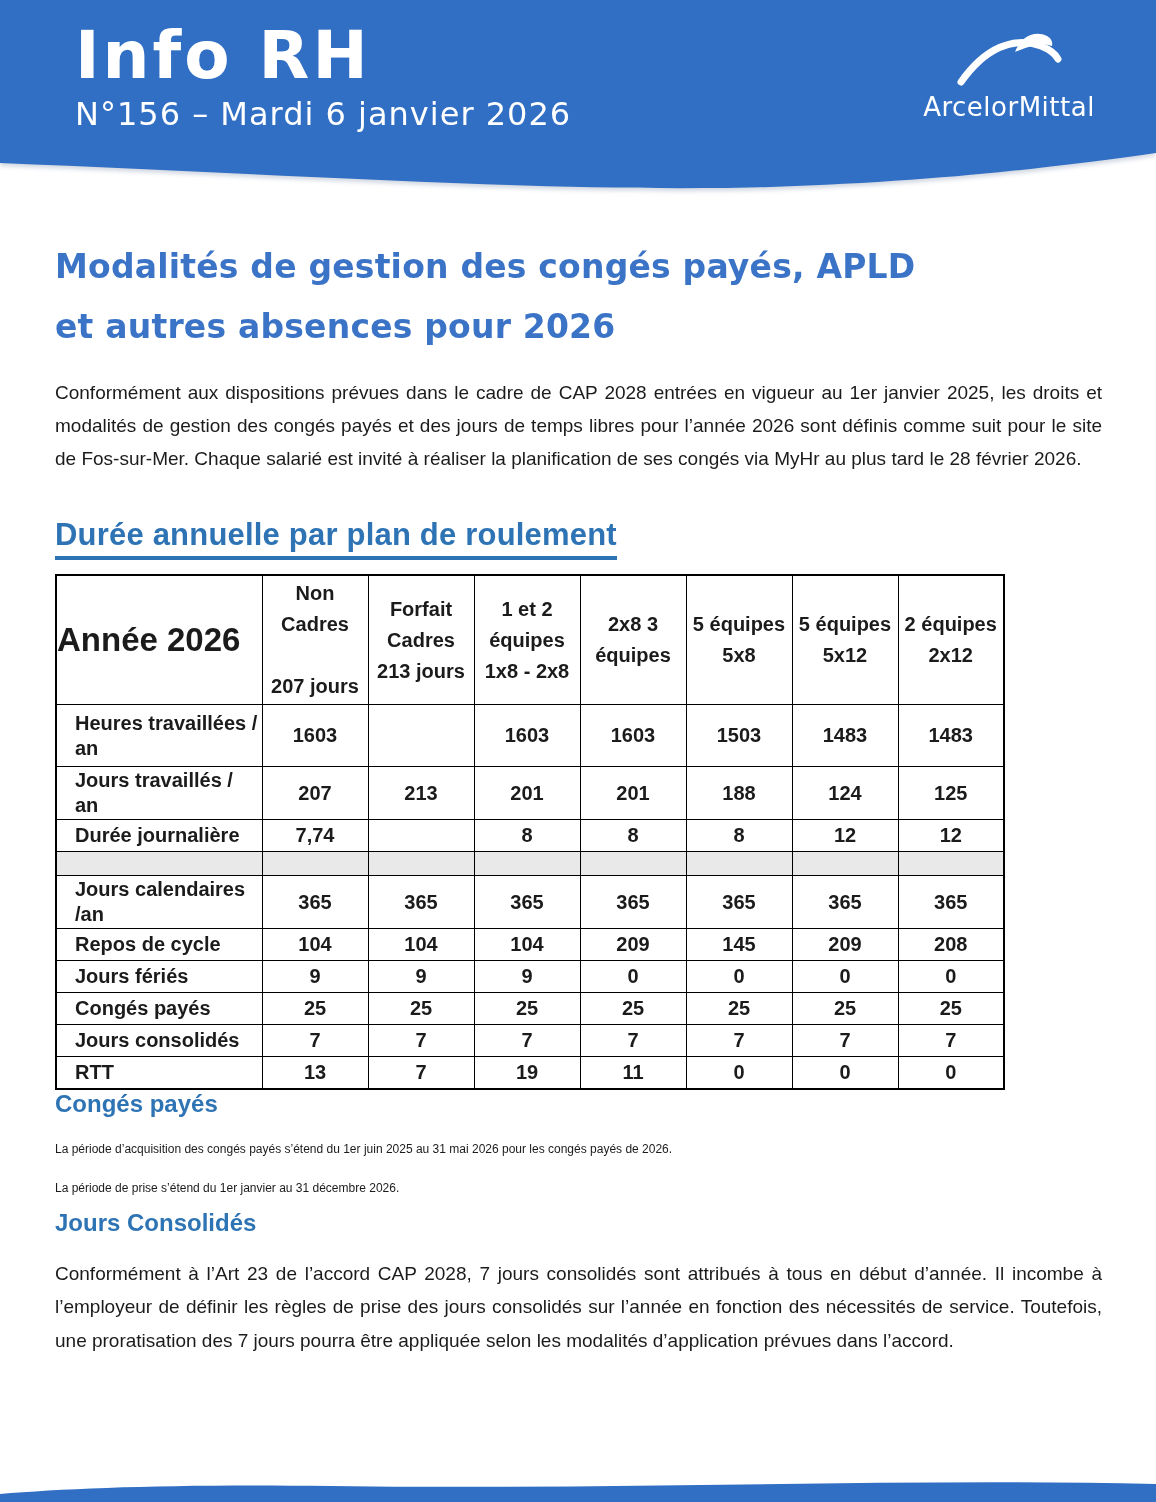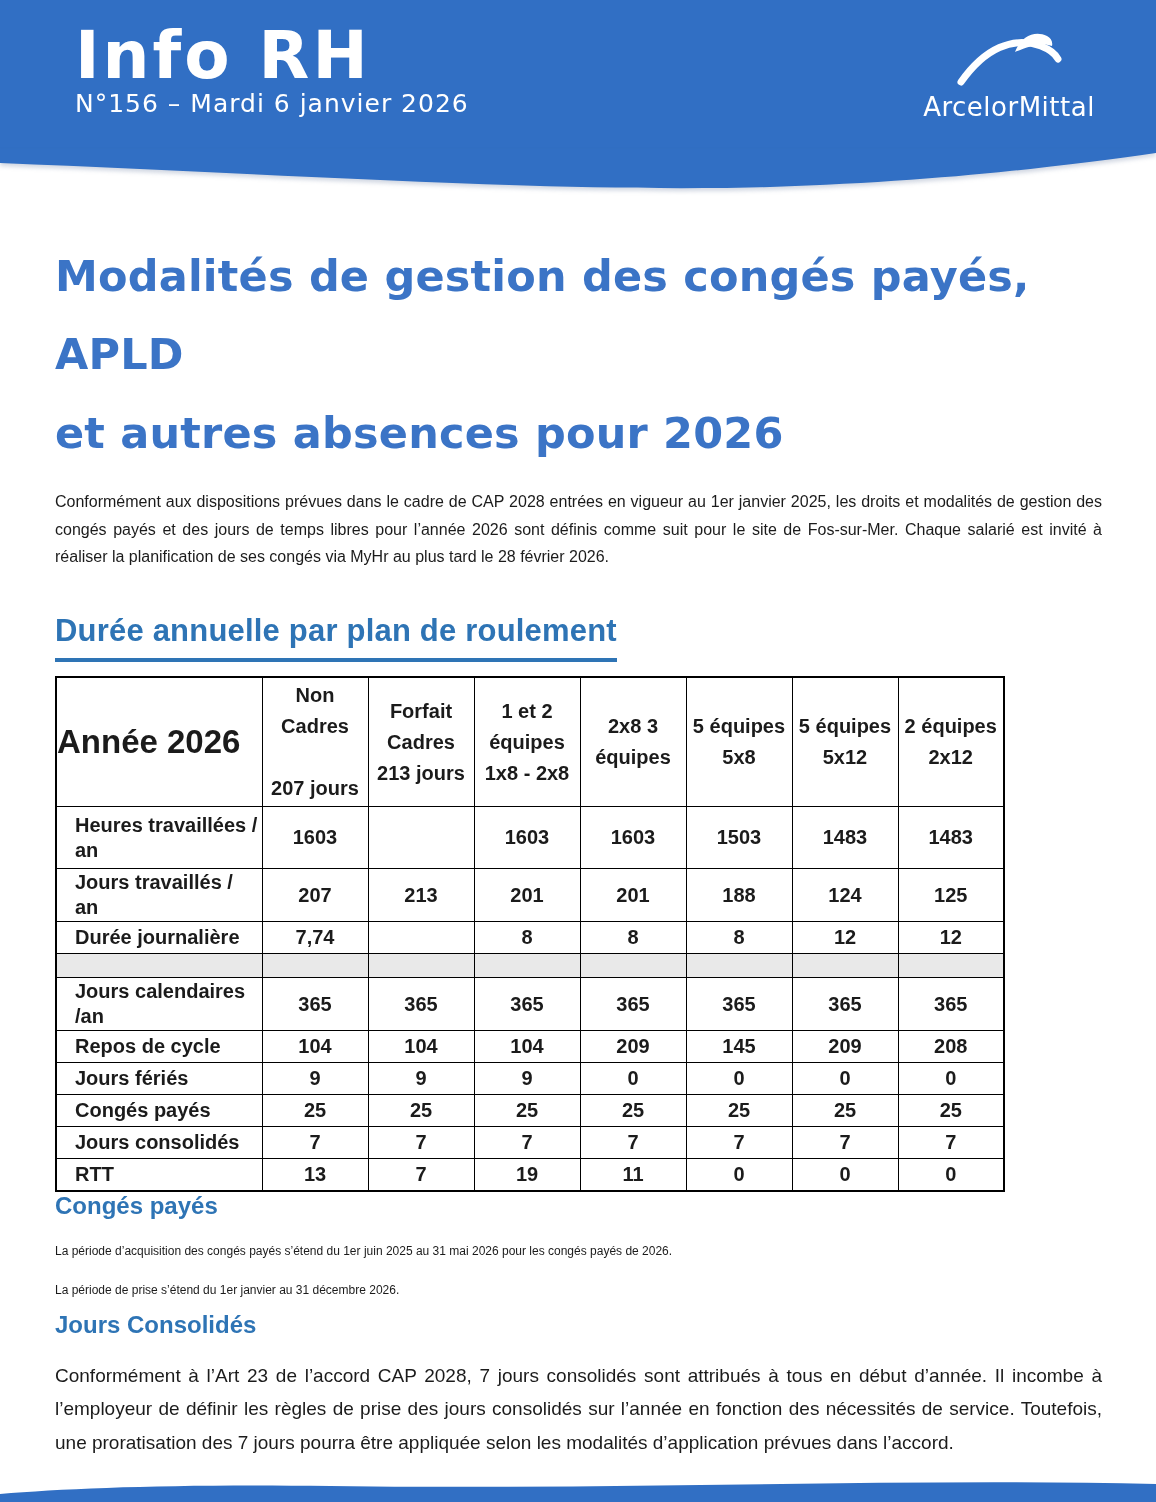--- a/index.html
+++ b/index.html
@@ -7,36 +7,36 @@
         font-family:"Liberation Sans",sans-serif;color:#1b1b1b;}
 
   
   .hdr{position:relative;width:100%;}
   .hdr-solid{background:#316FC4;height:150px;}
   .hdr-wave{display:block;width:100%;height:44px;margin-top:-1px;
             filter:drop-shadow(0 3px 2px rgba(90,110,150,.28));}
   .hdr-text{position:absolute;left:75px;top:22px;color:#fff;}
   .hdr-title{font-family:"DejaVu Sans",sans-serif;font-weight:700;font-size:66px;
              line-height:1.02;letter-spacing:3px;}
-  .hdr-issue{font-family:"DejaVu Sans",sans-serif;font-weight:400;font-size:25px;
-             letter-spacing:1px;}
+  .hdr-issue{font-family:"DejaVu Sans",sans-serif;font-weight:400;font-size:32px;
+             letter-spacing:1px;margin-top:6px;}
   .logo{position:absolute;right:52px;top:26px;width:190px;text-align:center;color:#fff;}
   .logo svg{display:block;margin:0 auto;}
   .logo-name{font-family:"DejaVu Sans",sans-serif;font-size:26px;font-weight:500;
              letter-spacing:.5px;margin-top:4px;white-space:nowrap;}
 
   
   .main{padding:44px 50px 0 55px;}
   .doc-title{font-family:"DejaVu Sans",sans-serif;color:#3B74C6;font-weight:700;
-             font-size:43px;line-height:1.82;letter-spacing:.2px;}
-  .intro{font-size:16px;line-height:1.74;text-align:justify;
+             font-size:33px;line-height:1.82;letter-spacing:.2px;}
+  .intro{font-size:19px;line-height:1.74;text-align:justify;
          width:1047px;}
 
   h2.sec{display:inline-block;color:#2E74B5;font-size:31px;font-weight:700;
-         margin:0;padding-bottom:9px;border-bottom:4px solid #2E74B5;letter-spacing:.2px;}
+         margin:0;padding-bottom:3px;border-bottom:4px solid #2E74B5;letter-spacing:.2px;}
   .sec1-wrap{margin-top:42px;}
   .sec2-wrap{margin-top:64px;}
   h3.sub{color:#2E74B5;font-size:24px;font-weight:700;margin:0;}
   .sub-cp{margin-top:36px;}
   .sub-jc{margin-top:66px;}
   .pline{font-size:12px;line-height:1.3;margin-top:24px;white-space:nowrap;}
   .pjust{font-size:19px;line-height:1.76;text-align:justify;width:1047px;margin-top:20px;}
 
   
   table.sched{border-collapse:collapse;table-layout:fixed;width:950px;margin-top:14px;

